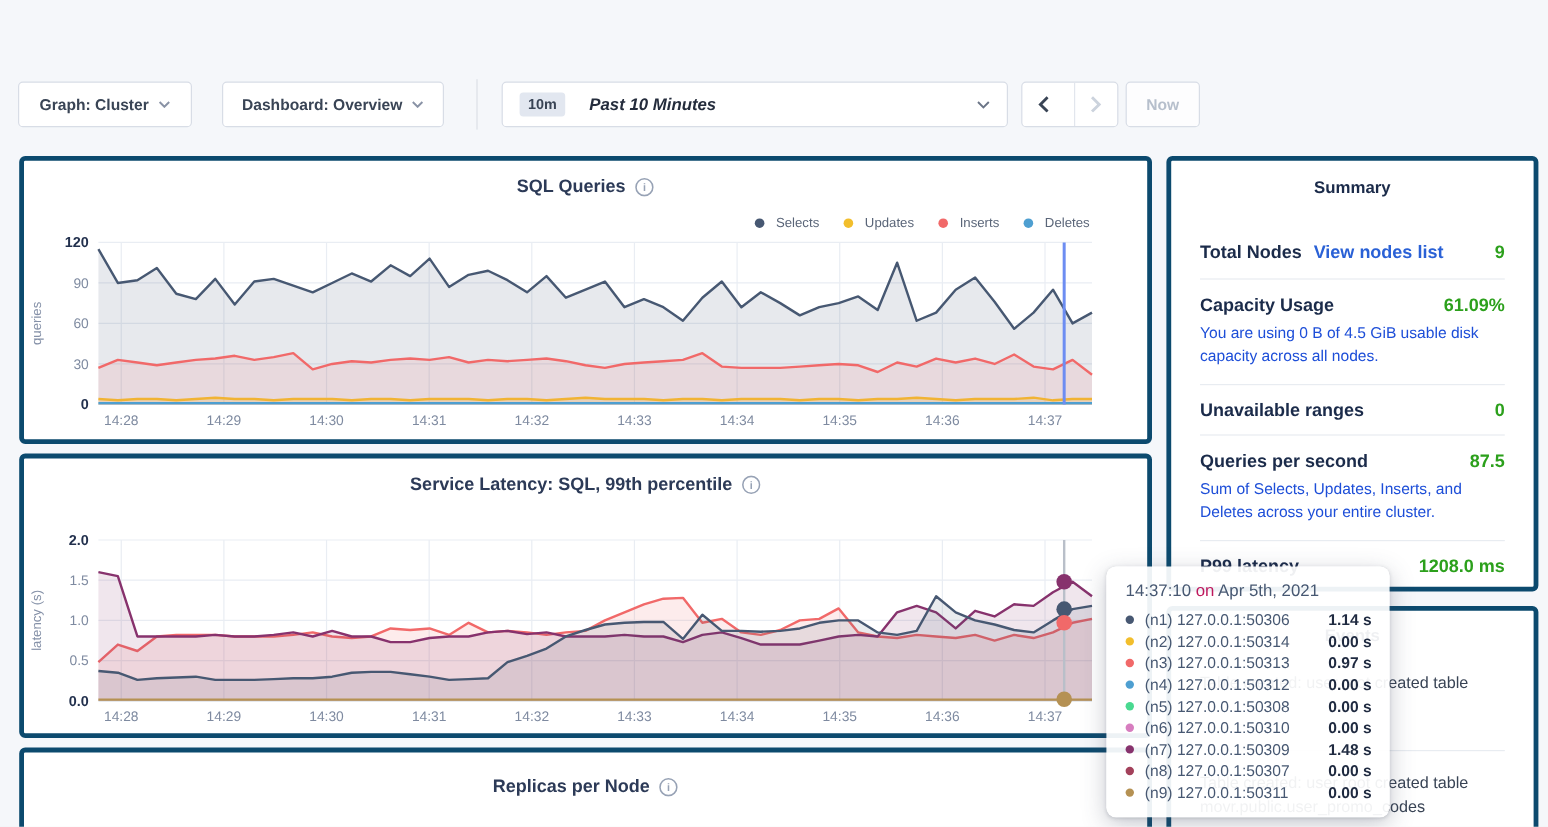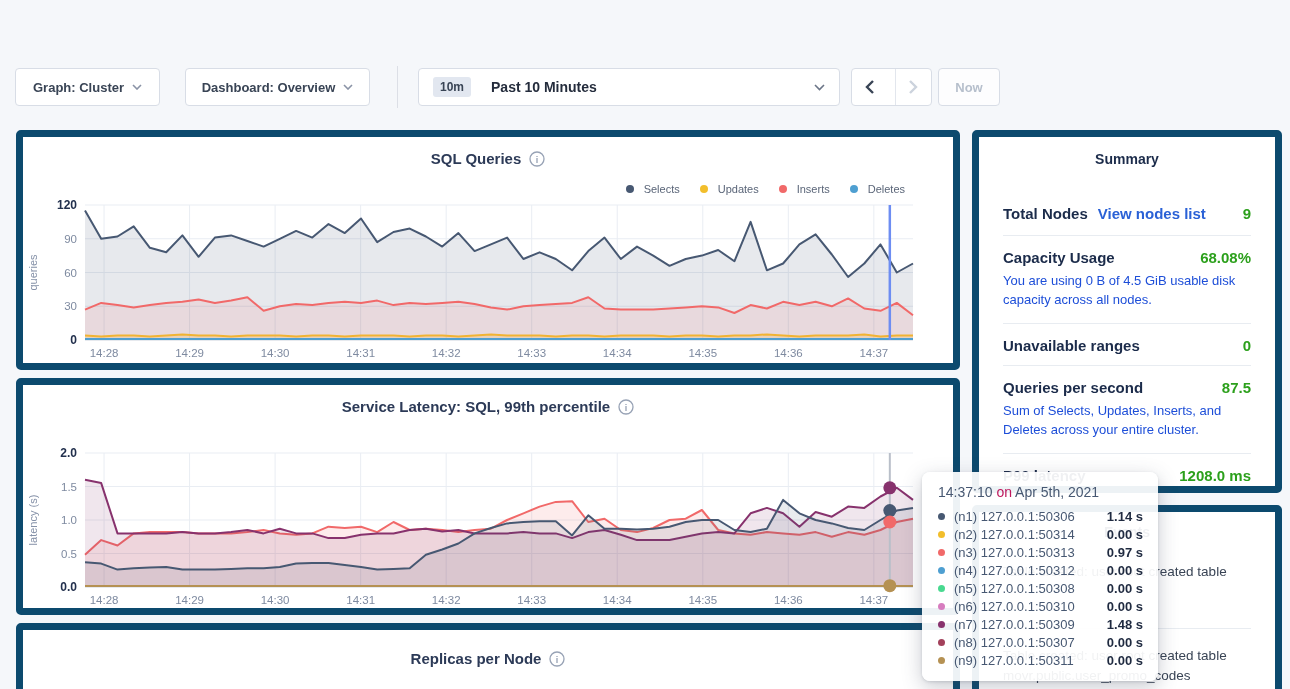--- a/index.html
+++ b/index.html
@@ -16,29 +16,29 @@
     position:absolute; top:68px; height:38px; background:#fff;
     border:1px solid #d8dde6; border-radius:4px;
     display:flex; align-items:center; justify-content:center;
     font-size:13px; font-weight:700; color:#394455; gap:8px; cursor:pointer;
   }
   .dd1 { left:15px;  width:145px; }
   .dd2 { left:185px; width:185px; }
   .vdiv { left:397px; top:66px; width:1px; height:42px; background:#dcdfe6; }
   .picker { left:418px; width:422px; justify-content:center; padding:0 14px; }
   .picker .badge { background:#e2e7f0; border-radius:3px; padding:3px 7px; font-size:12px; font-weight:700; color:#394455; }
-  .picker .plabel { font-size:14px; font-weight:700; color:#242c3c; margin-left:12px; }
+  .picker .plabel { font-size:14px; font-weight:700; color:#242c3c; margin-left:12px;font-style:italic; }
   .picker .chev { margin-left:auto; }
   .arrows { left:851px; width:81px; padding:0; }
   .arrows .half { width:40px; height:100%; display:flex; align-items:center; justify-content:center; }
   .arrows .half+.half { border-left:1px solid #e2e6ed; }
   .nowbtn { left:938px; width:62px; color:#b6bfcc; background:#fdfdfe; cursor:default; }
 
   
-  .panel { position:absolute; background:#fff; border:7px solid #0c4a6e; border-radius:5px; }
+  .panel { position:absolute; background:#fff; border:4px solid #0c4a6e; border-radius:5px; }
   .p-sql  { left:16px; top:130px; width:944px; height:240px; }
   .p-lat  { left:16px; top:378px; width:944px; height:237px; }
   .p-rep  { left:16px; top:623px; width:944px; height:90px; }
   .p-sum  { left:972px; top:130px; width:310px; height:363px; }
   .p-evt  { left:972px; top:505px; width:310px; height:200px; }
 
   .chart-title { position:absolute; top:13px; left:0; right:0; display:flex; align-items:center; justify-content:center; gap:8px;
     font-size:15px; font-weight:700; color:#2c3a57; }
   .info-ic { display:inline-flex; }
 
@@ -263,21 +263,21 @@
 
     <div class="srow" style="top:68px;">
       <span class="lbl">Total Nodes</span>
       <span class="lnk">View nodes list</span>
       <span class="val">9</span>
     </div>
     <div class="sdivider" style="top:98px;"></div>
 
     <div class="srow" style="top:112px;">
       <span class="lbl">Capacity Usage</span>
-      <span class="val">68.08%</span>
+      <span class="val">61.09%</span>
     </div>
     <div class="sdesc" style="top:134px;">You are using 0 B of 4.5 GiB usable disk capacity across all nodes.</div>
     <div class="sdivider" style="top:186px;"></div>
 
     <div class="srow" style="top:200px;">
       <span class="lbl">Unavailable ranges</span>
       <span class="val">0</span>
     </div>
     <div class="sdivider" style="top:228px;"></div>
 

